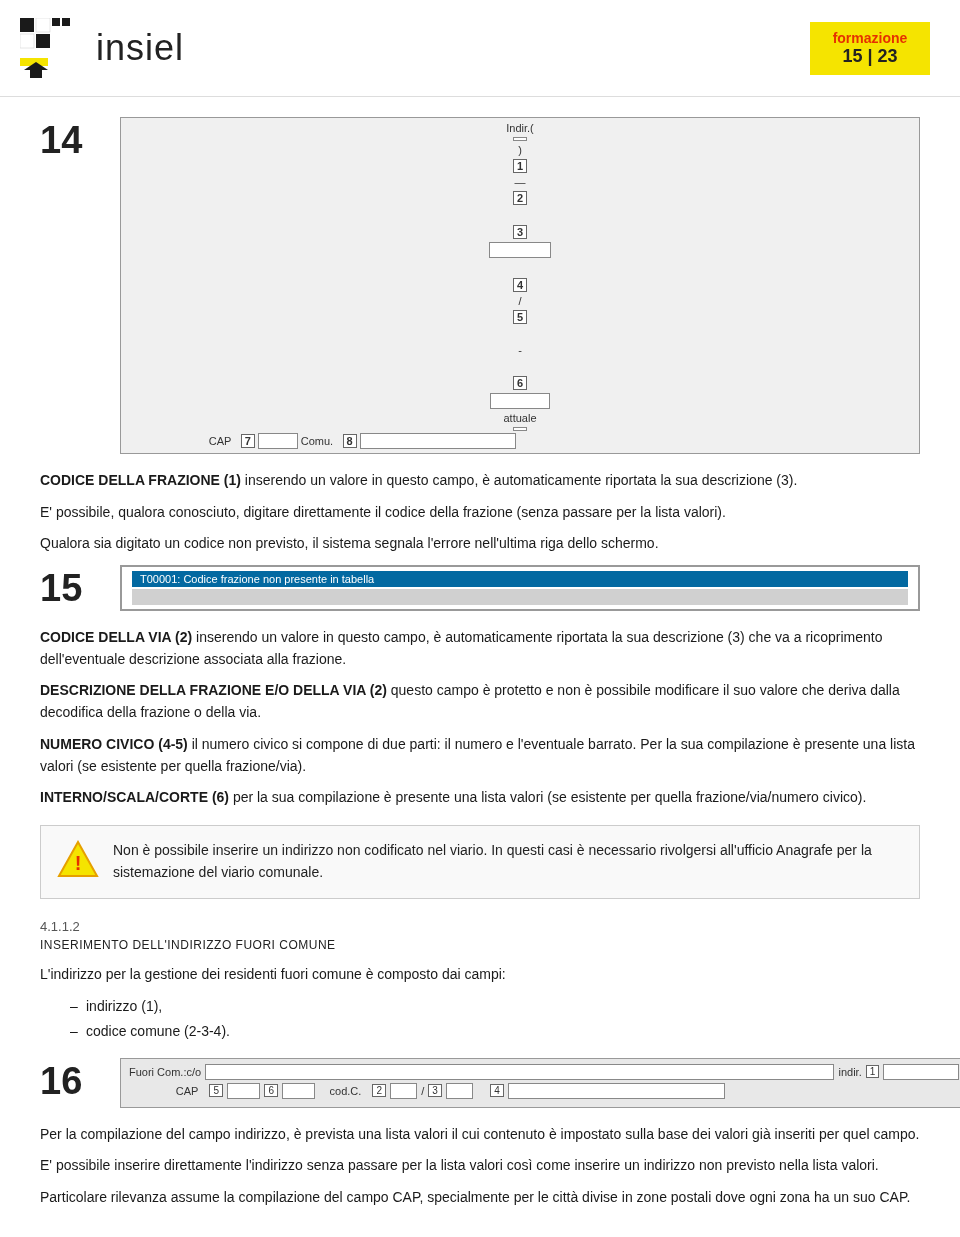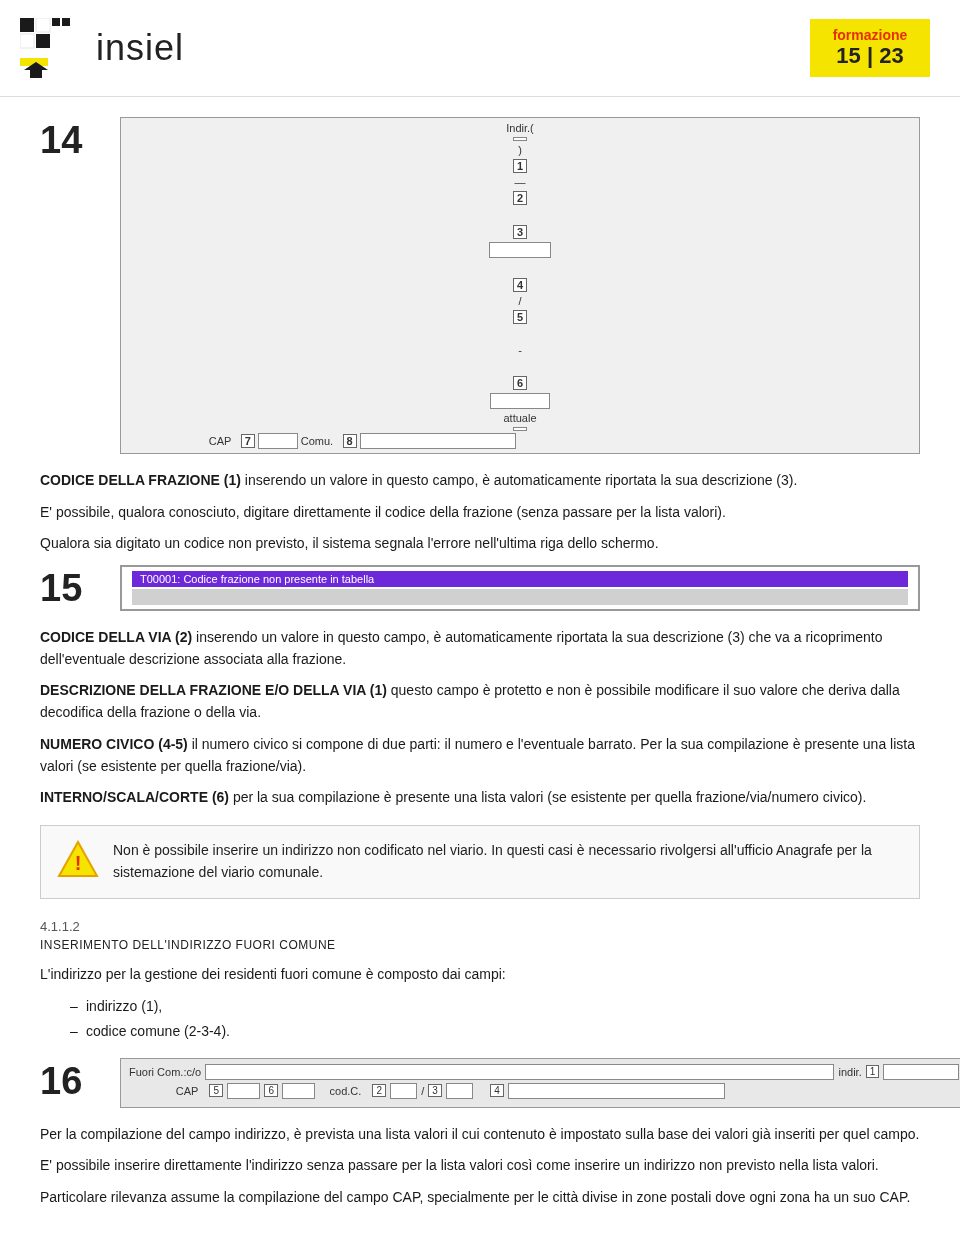--- a/index.html
+++ b/index.html
@@ -42,21 +42,21 @@
       min-width: 120px;
       text-align: center;
     }
     .formazione-label {
       font-size: 14px;
       font-weight: bold;
       color: #e63000;
       display: block;
     }
     .page-numbers {
-      font-size: 22px;
+      font-size: 18px;
       font-weight: bold;
       color: #222;
     }
 
     
     .main-content {
       padding: 20px 40px 30px 40px;
     }
 
     
@@ -134,21 +134,21 @@
     
     .error-bar {
       background: #fff;
       border: 2px solid #999;
       padding: 4px 10px;
       font-size: 12px;
       color: #333;
       flex: 1;
     }
     .error-bar-title {
-      background: #6d28d9;
+      background: #0369a1;
       color: #fff;
       padding: 2px 8px;
       font-size: 11px;
       margin-bottom: 2px;
     }
     .error-bar-inner {
       background: #d0d0d0;
       padding: 2px 8px;
       font-size: 11px;
       color: #333;
@@ -344,21 +344,21 @@
         <div class="error-bar-title">T00001: Codice frazione non presente in tabella</div>
         <div class="error-bar-inner">&nbsp;&nbsp;&nbsp;&nbsp;&nbsp;&nbsp;&nbsp;&nbsp;&nbsp;&nbsp;&nbsp;&nbsp;&nbsp;&nbsp;&nbsp;&nbsp;&nbsp;&nbsp;&nbsp;&nbsp;&nbsp;&nbsp;&nbsp;&nbsp;&nbsp;&nbsp;&nbsp;&nbsp;&nbsp;&nbsp;&nbsp;&nbsp;&nbsp;&nbsp;&nbsp;&nbsp;&nbsp;&nbsp;&nbsp;&nbsp;&nbsp;&nbsp;&nbsp;&nbsp;&nbsp;&nbsp;&nbsp;&nbsp;&nbsp;&nbsp;&nbsp;&nbsp;&nbsp;&nbsp;&nbsp;&nbsp;&nbsp;&nbsp;&nbsp;&nbsp;&nbsp;&nbsp;&nbsp;&nbsp;&nbsp;&nbsp;&nbsp;&nbsp;&nbsp;&nbsp;&nbsp;&nbsp;&nbsp;&nbsp;&nbsp;&nbsp;&nbsp;&nbsp;&nbsp;&nbsp;&nbsp;&nbsp;&nbsp;&nbsp;&nbsp;&nbsp;&nbsp;&nbsp;&nbsp;&nbsp;&nbsp;&nbsp;&nbsp;&nbsp;&nbsp;&nbsp;&nbsp;&nbsp;&nbsp;&nbsp;&nbsp;&nbsp;&nbsp;&nbsp;&nbsp;&nbsp;&nbsp;&nbsp;&nbsp;&nbsp;&nbsp;&nbsp;</div>
       </div>
     </div>
   </div>
 
   <div class="text-block">
     <strong>CODICE DELLA VIA (2)</strong> inserendo un valore in questo campo, è automaticamente riportata la sua descrizione (3) che va a ricoprimento dell'eventuale descrizione associata alla frazione.
   </div>
   <div class="text-block">
-    <strong>DESCRIZIONE DELLA FRAZIONE E/O DELLA VIA (1)</strong> questo campo è protetto e non è possibile modificare il suo valore che deriva dalla decodifica della frazione o della via.
+    <strong>DESCRIZIONE DELLA FRAZIONE E/O DELLA VIA (2)</strong> questo campo è protetto e non è possibile modificare il suo valore che deriva dalla decodifica della frazione o della via.
   </div>
   <div class="text-block">
     <strong>NUMERO CIVICO (4-5)</strong> il numero civico si compone di due parti: il numero e l'eventuale barrato. Per la sua compilazione è presente una lista valori (se esistente per quella frazione/via).
   </div>
   <div class="text-block">
     <strong>INTERNO/SCALA/CORTE (6)</strong> per la sua compilazione è presente una lista valori (se esistente per quella frazione/via/numero civico).
   </div>
 
   <div class="warning-box">
     <div class="warning-icon">

